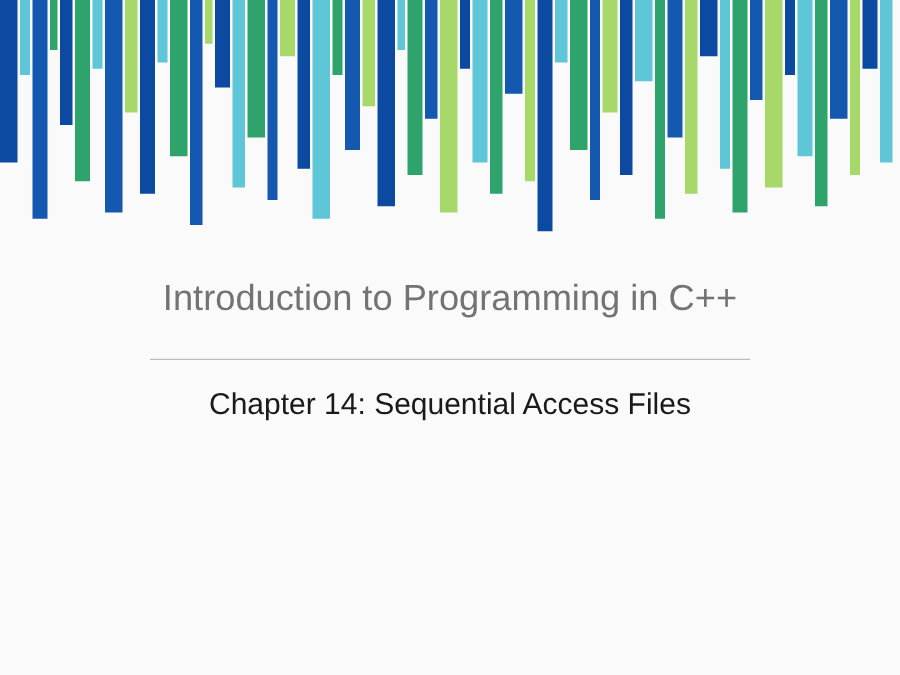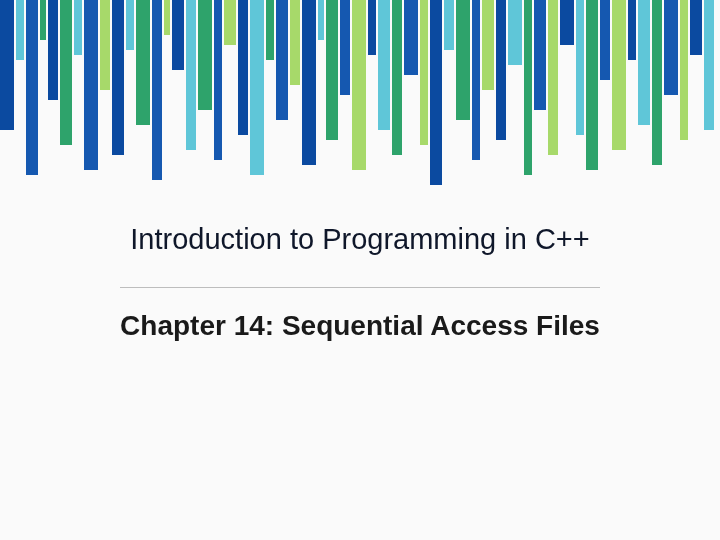--- a/index.html
+++ b/index.html
@@ -25,34 +25,34 @@
     }
     .content {
       position: absolute;
       top: 220px;
       left: 0;
       width: 720px;
       text-align: center;
     }
     .title {
       font-size: 29px;
-      color: #0f172a;
+      color: #737373;
       line-height: 1.35;
       font-weight: normal;
     }
     .divider {
       width: 480px;
       height: 1px;
       background: #bdbdbd;
       margin: 28px auto 22px auto;
     }
     .subtitle {
-      font-size: 28px;
+      font-size: 24px;
       color: #1a1a1a;
-      font-weight: bold;
+      font-weight: normal;
     }
   </style>
 </head>
 <body>
 
 <div class="graphic">
   <div class="bar" style="left:0px;width:14px;height:130px;background:#0b4aa0;"></div>
   <div class="bar" style="left:16px;width:8px;height:60px;background:#5fc6d8;"></div>
   <div class="bar" style="left:26px;width:12px;height:175px;background:#1558b0;"></div>
   <div class="bar" style="left:40px;width:6px;height:40px;background:#2ea36b;"></div>

